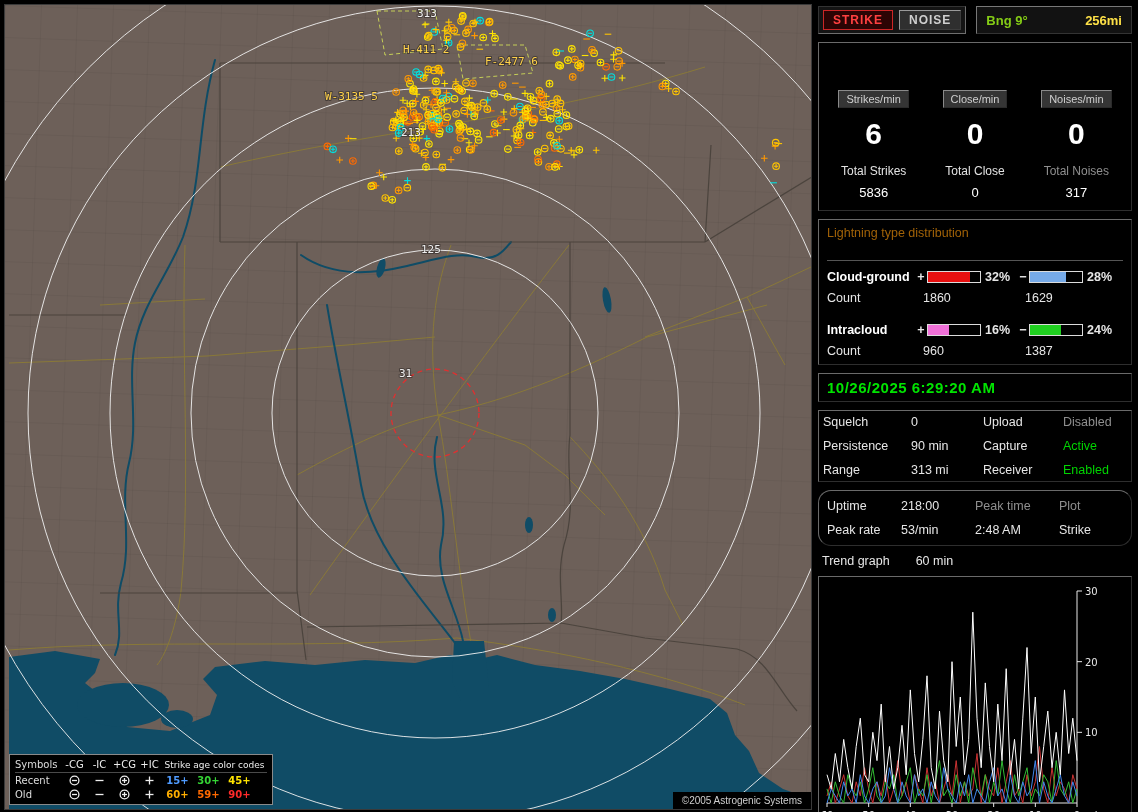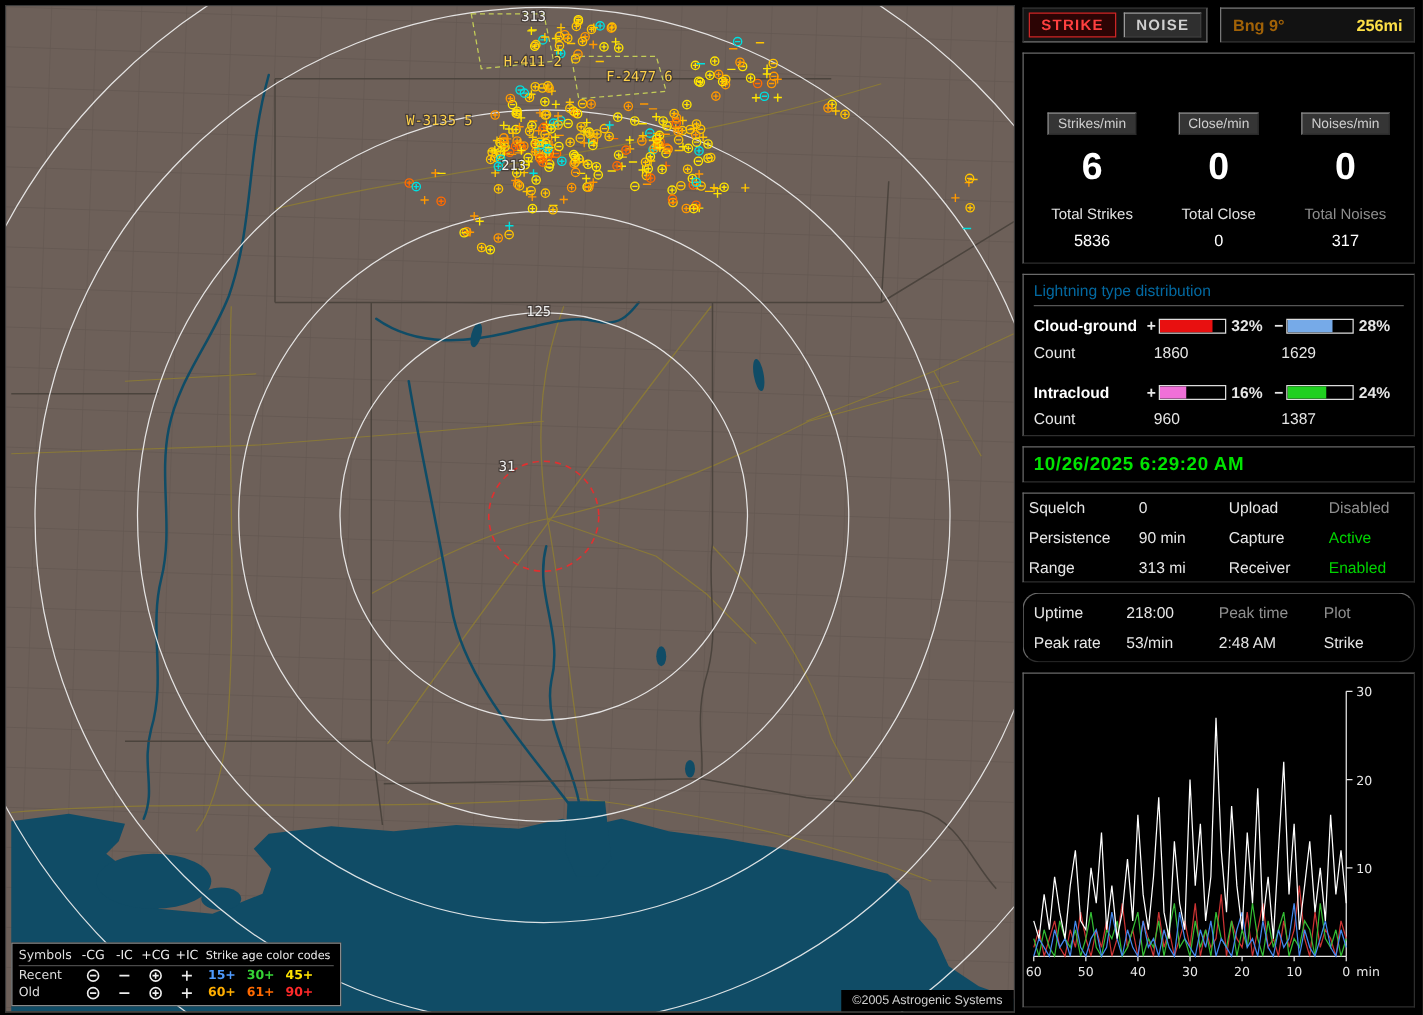--- a/index.html
+++ b/index.html
@@ -26,31 +26,31 @@
 
   
   .side-panel{position:absolute;left:818px;top:6px;width:314px;height:800px;display:flex;flex-direction:column;gap:8px;}
   .panel-box{background:#000;border:1px solid;border-color:#6a6a6a #2e2e2e #2e2e2e #6a6a6a;padding:6px 8px;}
 
   .topbar{display:flex;align-items:stretch;gap:10px;}
   .btn-strip{display:flex;gap:6px;padding:3px 4px;background:#141414;border:1px solid;border-color:#333 #6e6e6e #6e6e6e #333;}
   .strike-btn{background:#2c0404;border:1px solid #cc2626;color:#ff4040;font-weight:bold;font-size:12px;letter-spacing:1px;padding:2px 9px;font-family:"Liberation Sans",sans-serif;cursor:pointer;}
   .noise-btn{background:#2f2f2f;border:1px solid;border-color:#9a9a9a #3c3c3c #3c3c3c #9a9a9a;color:#cfcfcf;font-weight:bold;font-size:12px;letter-spacing:1px;padding:2px 9px;font-family:"Liberation Sans",sans-serif;cursor:pointer;}
   .bng-box{margin-left:auto;width:146px;display:flex;justify-content:space-between;align-items:center;padding:3px 9px;background:#121212;border:1px solid;border-color:#787878 #333 #333 #787878;font-weight:bold;font-size:13px;}
-  .bng-val{color:#a16207;}
+  .bng-val{color:#84cc16;}
   .rng-val{color:#fde047;}
 
   .rates-box{display:grid;grid-template-columns:1fr 1fr 1fr;text-align:center;padding:8px 4px 10px;}
   .rate-chip{display:inline-block;background:#353535;border:1px solid;border-color:#8a8a8a #2b2b2b #2b2b2b #8a8a8a;color:#cfcfcf;font-size:11px;padding:2px 7px;margin-top:39px;}
   .rate-num{font-size:30px;font-weight:bold;color:#fff;margin:9px 0 13px;}
   .total-label{font-size:12px;color:#e2e2e2;margin-bottom:7px;}
   .rate-col:nth-child(3) .total-label{color:#8f8f8f;}
   .total-value{font-size:13px;color:#fff;}
 
-  .dist-title{color:#0369a1;font-size:12.5px;border-bottom:1px solid #555;padding-bottom:4px;margin-bottom:9px;}
+  .dist-title{color:#a16207;font-size:12.5px;border-bottom:1px solid #555;padding-bottom:20px;margin-bottom:9px;}
   .dist-grid{display:grid;grid-template-columns:88px 12px 54px 36px 12px 54px 30px;row-gap:7px;align-items:center;font-size:12.5px;}
   .dist-name{font-weight:bold;color:#fff;}
   .dist-sign{text-align:center;font-weight:bold;}
   .dist-pct{font-weight:bold;text-align:left;padding-left:4px;}
   .bar{display:block;height:10px;border:1px solid #dcdcdc;background:#000;overflow:hidden;}
   .bar-fill{display:block;height:100%;width:0;}
   .dist-count-l{grid-column:2/5;padding-left:8px;}
   .dist-count-r{grid-column:5/8;padding-left:8px;}
   .dist-spacer{grid-column:1/8;height:4px;}
 
@@ -1415,21 +1415,21 @@
         <span class="lg-sym"><svg width="13" height="13" viewBox="0 0 13 13" fill="none" stroke="currentColor" stroke-width="1.3">
               <circle cx="6.5" cy="6.5" r="4.4"></circle>
               <line x1="4" y1="6.5" x2="9" y2="6.5"></line>
               <line x1="6.5" y1="4" x2="6.5" y2="9"></line>
             </svg></span>
         <span class="lg-sym"><svg width="13" height="13" viewBox="0 0 13 13" stroke="currentColor" stroke-width="1.3">
               <line x1="2.5" y1="6.5" x2="10.5" y2="6.5"></line>
               <line x1="6.5" y1="2.5" x2="6.5" y2="10.5"></line>
             </svg></span>
         <span class="lg-age" style="color: rgb(255, 174, 0);">60+</span>
-        <span class="lg-age" style="color: rgb(255, 106, 0);">61+</span>
+        <span class="lg-age" style="color: rgb(255, 106, 0);">59+</span>
         <span class="lg-age" style="color: rgb(255, 42, 42);">90+</span>
       </div>
     </div>
 
     <div class="map-credit">©2005 Astrogenic Systems</div>
   </div>
 
   <div class="side-panel">
 
     <div class="topbar">
@@ -1527,20 +1527,24 @@
       <span>218:00</span>
       <span class="dim">Peak time</span>
       <span class="dim">Plot</span>
 
       <span>Peak rate</span>
       <span>53/min</span>
       <span>2:48 AM</span>
       <span>Strike</span>
     </div>
 
+    <div class="trend-label-row">
+      <span>Trend graph</span>
+      <span>60 min</span>
+    </div>
 
     <div class="panel-box trend-box">
       <svg id="trend-svg" width="292" height="242" viewBox="0 0 292 242">
           <path d="M256,10 V222 M6,222 H256" stroke="#e8e8e8" stroke-width="1" fill="none"></path>
           <line x1="256" y1="10" x2="261" y2="10" stroke="#e8e8e8"></line>
           <text x="264" y="14" class="axis-label">30</text>
           <line x1="256" y1="80.66666666666667" x2="261" y2="80.66666666666667" stroke="#e8e8e8"></line>
           <text x="264" y="84.66666666666667" class="axis-label">20</text>
           <line x1="256" y1="151.33333333333334" x2="261" y2="151.33333333333334" stroke="#e8e8e8"></line>
           <text x="264" y="155.33333333333334" class="axis-label">10</text>

